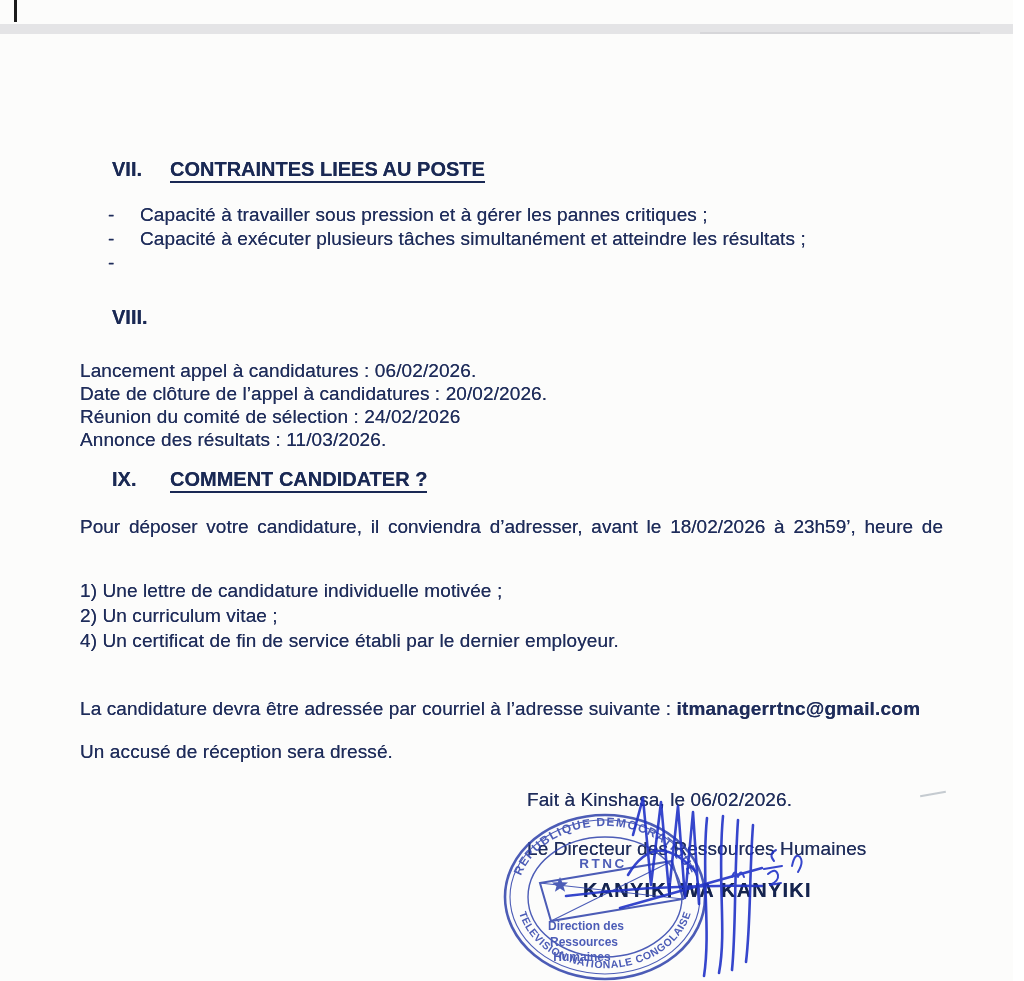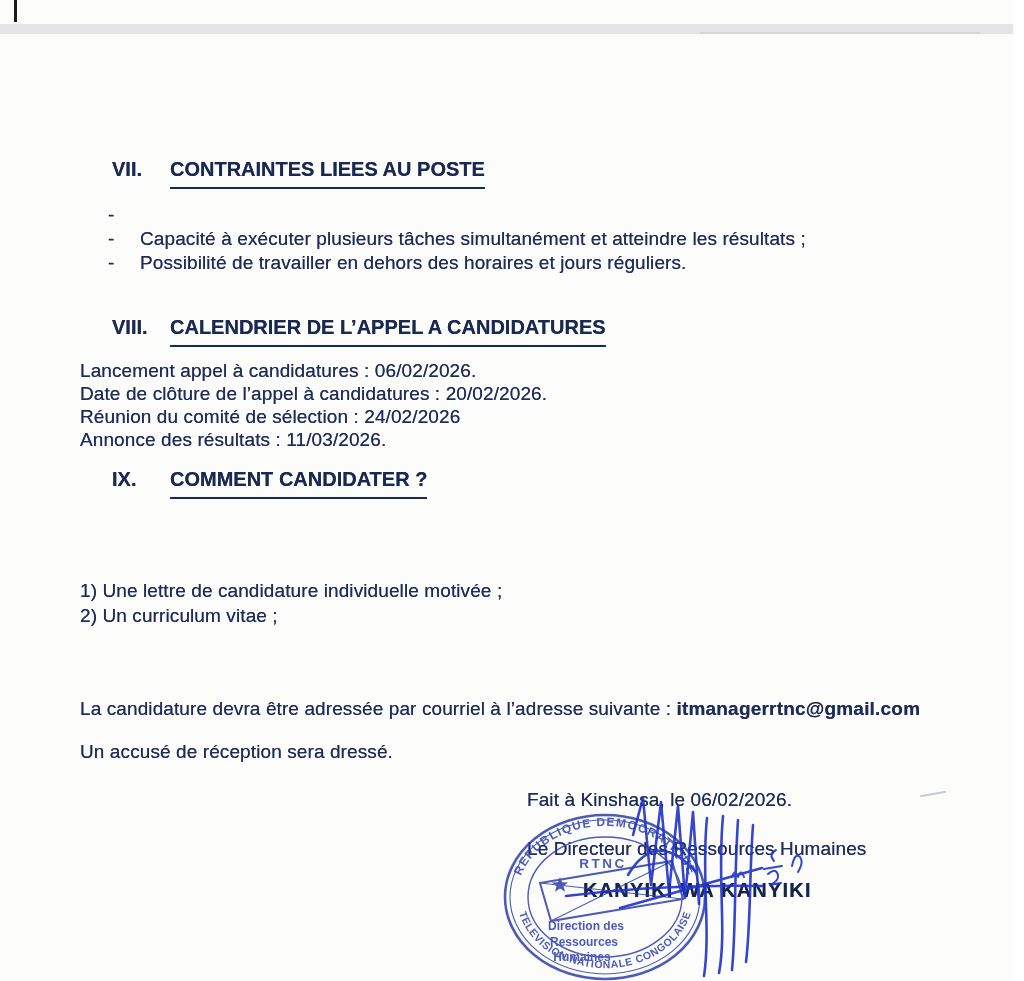--- a/index.html
+++ b/index.html
@@ -22,21 +22,21 @@
   .corner-tick{position:absolute;left:14px;top:0;width:3px;height:22px;background:#1b1b1b;}
   .scan-band{position:absolute;left:0;top:24px;width:1024px;height:10px;background:#e4e4e6;}
   .scan-band-edge{position:absolute;left:700px;top:32px;width:280px;height:2px;background:#d6d6d9;}
   .sec{
     position:absolute;left:112px;display:flex;
     font-weight:bold;font-size:20px;color:#1a2954;
     text-shadow:0 0 .5px rgba(26,41,84,.9);
     white-space:nowrap;
   }
   .sec-num{width:58px;}
-  .sec-title{border-bottom:2.5px solid #1a2954;padding-bottom:6px;text-align:right;}
+  .sec-title{border-bottom:2.5px solid #1a2954;padding-bottom:0;text-align:right;}
   .bullets{position:absolute;left:108px;top:203px;line-height:24px;}
   .b-row{display:flex;}
   .b-dash{width:32px;}
   .schedule{position:absolute;left:80px;top:359px;line-height:23px;}
   .para{position:absolute;left:80px;top:516px;width:863px;line-height:21px;font-size:19px;
         color:#1e2c5a;text-shadow:0 0 .6px rgba(30,44,90,.85);}
   .jline{text-align:justify;text-align-last:justify;}
   .docs{position:absolute;left:80px;top:578px;line-height:25px;}
   .email-b{font-weight:bold;letter-spacing:.2px;}
   .name{font-weight:bold;font-size:20px;letter-spacing:1.2px;color:#15244e;}
@@ -56,54 +56,55 @@
   <div class="scan-band-edge"></div>
 
   <div class="sec" style="top:158px">
     <span class="sec-num">VII.</span>
     <span class="sec-title">CONTRAINTES LIEES AU POSTE</span>
   </div>
 
   <div class="bullets txt">
     <div class="b-row">
       <span class="b-dash">-</span>
+      <span>Capacité à travailler sous pression et à gérer les pannes critiques ;</span>
     </div>
     <div class="b-row">
       <span class="b-dash">-</span>
       <span>Capacité à exécuter plusieurs tâches simultanément et atteindre les résultats ;</span>
     </div>
     <div class="b-row">
       <span class="b-dash">-</span>
-      <span>Possibilité de travailler en dehors des horaires et jours réguliers.</span>
     </div>
   </div>
 
-  <div class="sec" style="top:316px">
+  <div class="sec" style="top:306px">
     <span class="sec-num">VIII.</span>
-    <span class="sec-title">CALENDRIER DE L’APPEL A CANDIDATURES</span>
   </div>
 
   <div class="schedule txt">
     <div class="block-line">Lancement appel à candidatures : 06/02/2026.</div>
     <div class="block-line">Date de clôture de l’appel à candidatures : 20/02/2026.</div>
     <div class="block-line">Réunion du comité de sélection : 24/02/2026</div>
     <div class="block-line">Annonce des résultats : 11/03/2026.</div>
   </div>
 
   <div class="sec" style="top:468px">
     <span class="sec-num">IX.</span>
     <span class="sec-title">COMMENT CANDIDATER ?</span>
   </div>
 
   <div class="para">
+    <div class="jline">Pour déposer votre candidature, il conviendra d’adresser, avant le 18/02/2026 à 23h59’, heure de</div>
   </div>
 
   <div class="docs txt">
     <div class="block-line">1) Une lettre de candidature individuelle motivée ;</div>
     <div class="block-line">2) Un curriculum vitae ;</div>
+    <div class="block-line">4) Un certificat de fin de service établi par le dernier employeur.</div>
   </div>
 
   <div class="txt" style="left:80px;top:698px">
     <span>La candidature devra être adressée par courriel à l’adresse suivante : </span><span class="email-b">itmanagerrtnc@gmail.com</span>
   </div>
 
   <div class="txt" style="left:80px;top:741px">Un accusé de réception sera dressé.</div>
 
   <div class="txt" style="left:527px;top:789px">Fait à Kinshasa, le 06/02/2026.</div>
   <div class="txt" style="left:527px;top:838px">Le Directeur des Ressources Humaines</div>

